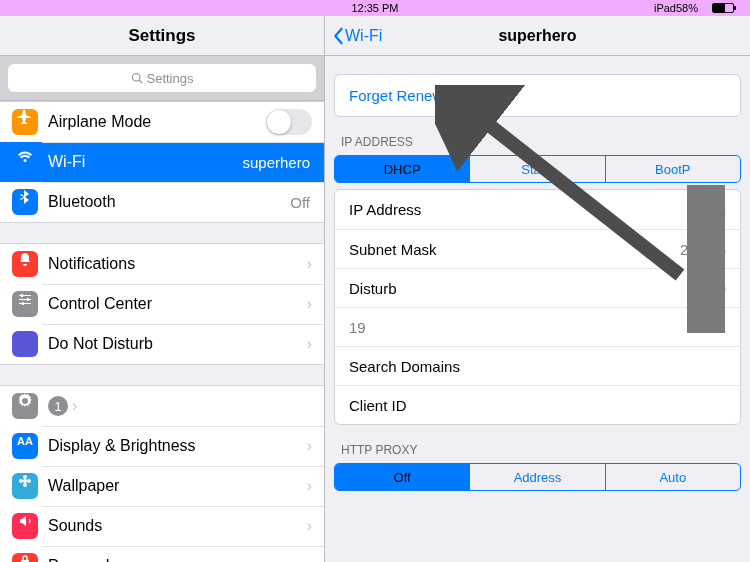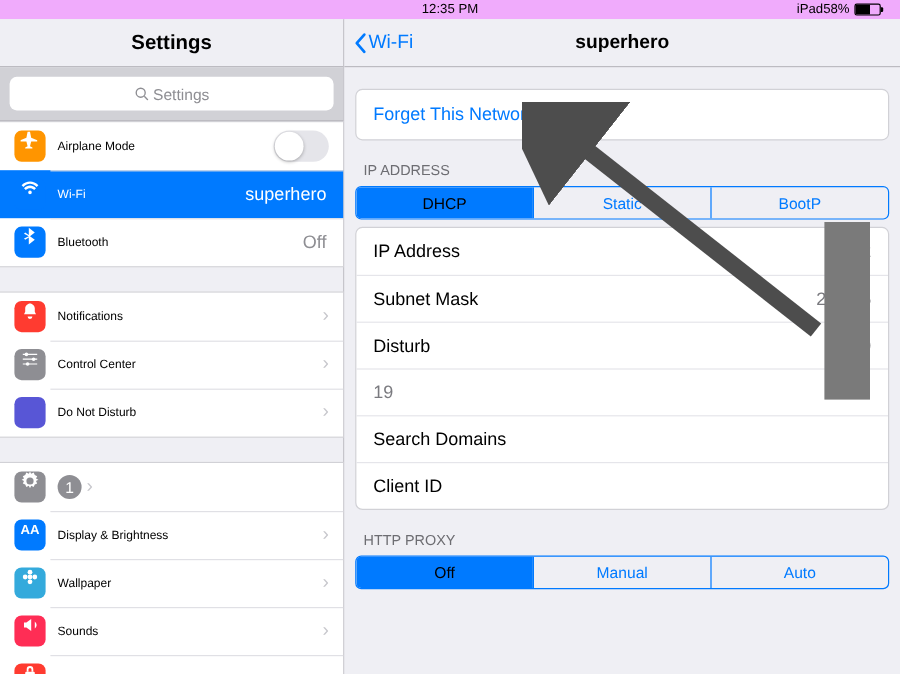--- a/index.html
+++ b/index.html
@@ -1,41 +1,41 @@
 <!DOCTYPE html>
 <html><head>
 <meta charset="utf-8">
 <style>
 *{box-sizing:border-box;margin:0;padding:0;font-family:-apple-system,Helvetica,Arial,sans-serif;-webkit-font-smoothing:antialiased}
 body{width:750px;height:562px;overflow:hidden;background:#efeff4;position:relative}
 .status{height:16px;display:flex;align-items:center;justify-content:flex-end;padding:0 16px;font-size:11px;background:#f0abfc}
 .status .ctr{position:absolute;left:0;right:0;text-align:center;font-weight:400}
-.status .rt{display:flex;align-items:center;gap:2px}
+.status .rt{display:flex;align-items:center;gap:12px}
 .bat{display:inline-block;width:22px;height:10px;border:1px solid #000;border-radius:2px;position:relative;margin-left:2px}
 .bat:after{content:"";position:absolute;right:-3px;top:2px;width:2px;height:4px;background:#000;border-radius:0 1px 1px 0}
 .bat i{display:block;height:100%;width:58%;background:#000}
 .cols{display:flex;height:546px}
-.left{width:287px;border-right:1px solid #bcbbc1;display:flex;flex-direction:column;background:#efeff4}
+.left{width:325px;border-right:1px solid #bcbbc1;display:flex;flex-direction:column;background:#efeff4}
 .right{flex:1;display:flex;flex-direction:column;background:#efeff4}
 .lhdr{height:40px;display:flex;align-items:center;justify-content:center;font-size:17px;font-weight:600;border-bottom:1px solid #bcbbc1}
 .rhdr{height:40px;position:relative;display:flex;align-items:center;border-bottom:1px solid #bcbbc1}
 .back{position:absolute;left:6px;display:flex;align-items:center;color:#007aff;font-size:16px}
 .back svg{width:14px;height:18px}
 .rtitle{flex:1;text-align:center;font-size:16px;font-weight:600}
 .srchw{padding:8px;background:#d1d1d6;border-bottom:1px solid #bcbbc1}
 .srch{background:#fff;border-radius:6px;height:28px;display:flex;align-items:center;justify-content:center;color:#8e8e93;font-size:13px;gap:4px}
 .grp{margin-top:20px;background:#fff;border-top:1px solid #d1d1d6;border-bottom:1px solid #d1d1d6}
 .grp.mt0{margin-top:0}
 .row{display:flex;align-items:center;height:40px;padding:0 12px;position:relative}
 .row+.row:before{content:"";position:absolute;left:42px;right:0;top:0;border-top:1px solid #e0e0e5}
 .row.sel{background:#007aff;color:#fff}
 .row.sel .val{color:#fff}
 .ic{width:26px;height:26px;border-radius:6px;margin-right:10px;display:flex;justify-content:center;flex-shrink:0}
 .ic svg{width:16px;height:16px;fill:#fff}
-.lbl{flex:1;font-size:10px}
+.lbl{flex:1;font-size:16px}
 .val{color:#8e8e93;font-size:15px;margin-right:2px}
 .sw{width:46px;height:26px;border-radius:13px;background:#e5e5ea;position:relative}
 .sw i{position:absolute;width:24px;height:24px;background:#fff;border-radius:50%;top:1px;left:1px;box-shadow:0 1px 3px rgba(0,0,0,.3)}
 .badge{background:#8e8e93;color:#fff;border-radius:10px;min-width:20px;height:20px;font-size:13px;display:flex;align-items:center;justify-content:center;padding:0 6px;margin-right:4px}
 .chev{color:#c7c7cc}
 .scroll{overflow-y:auto;flex:1}
 .sect-h{font-size:12px;color:#6d6d72;padding:18px 16px 6px;text-transform:uppercase}
 .card{margin:0 9px;background:#fff;border:1px solid #d1d1d6;border-radius:6px}
 .card.m18{margin-top:18px}
 .link{padding:12px 14px;color:#007aff;font-size:15px}
@@ -201,21 +201,21 @@
       <div class="back">
         <svg viewBox="0 0 12 20">
             <path d="M10 2L3 10l7 8" fill="none" stroke="#007aff" stroke-width="2.5" stroke-linecap="round" stroke-linejoin="round"></path>
           </svg>
         <span>Wi-Fi</span>
       </div>
       <div class="rtitle">superhero</div>
     </div>
     <div class="scroll">
       <div class="card m18">
-        <div class="link">Forget This Network</div>
+        <div class="link">Forget Renew Network</div>
       </div>
       <div class="sect-h">IP ADDRESS</div>
       <div class="seg" id="ip-seg">
           <div class="on">DHCP</div>
           <div>Static</div>
           <div>BootP</div>
         </div>
       <div class="card t6" id="ip-rows">
           <div class="drow">
             <span class="k">IP Address</span>
@@ -237,21 +237,21 @@
             <span class="v"></span>
           </div>
           <div class="drow">
             <span class="k">Client ID</span>
             <span class="v"></span>
           </div>
         </div>
       <div class="sect-h">HTTP PROXY</div>
       <div class="seg" id="proxy-seg">
           <div class="on">Off</div>
-          <div>Manual</div>
+          <div>Address</div>
           <div>Auto</div>
         </div>
       <div style="height:40px"></div>
     </div>
   </div>
 </div>
 
 <svg class="arrow" style="left:435px;top:85px" width="260" height="210">
   <defs>
       <marker id="ah" markerWidth="8" markerHeight="8" refX="2" refY="4" orient="auto">

